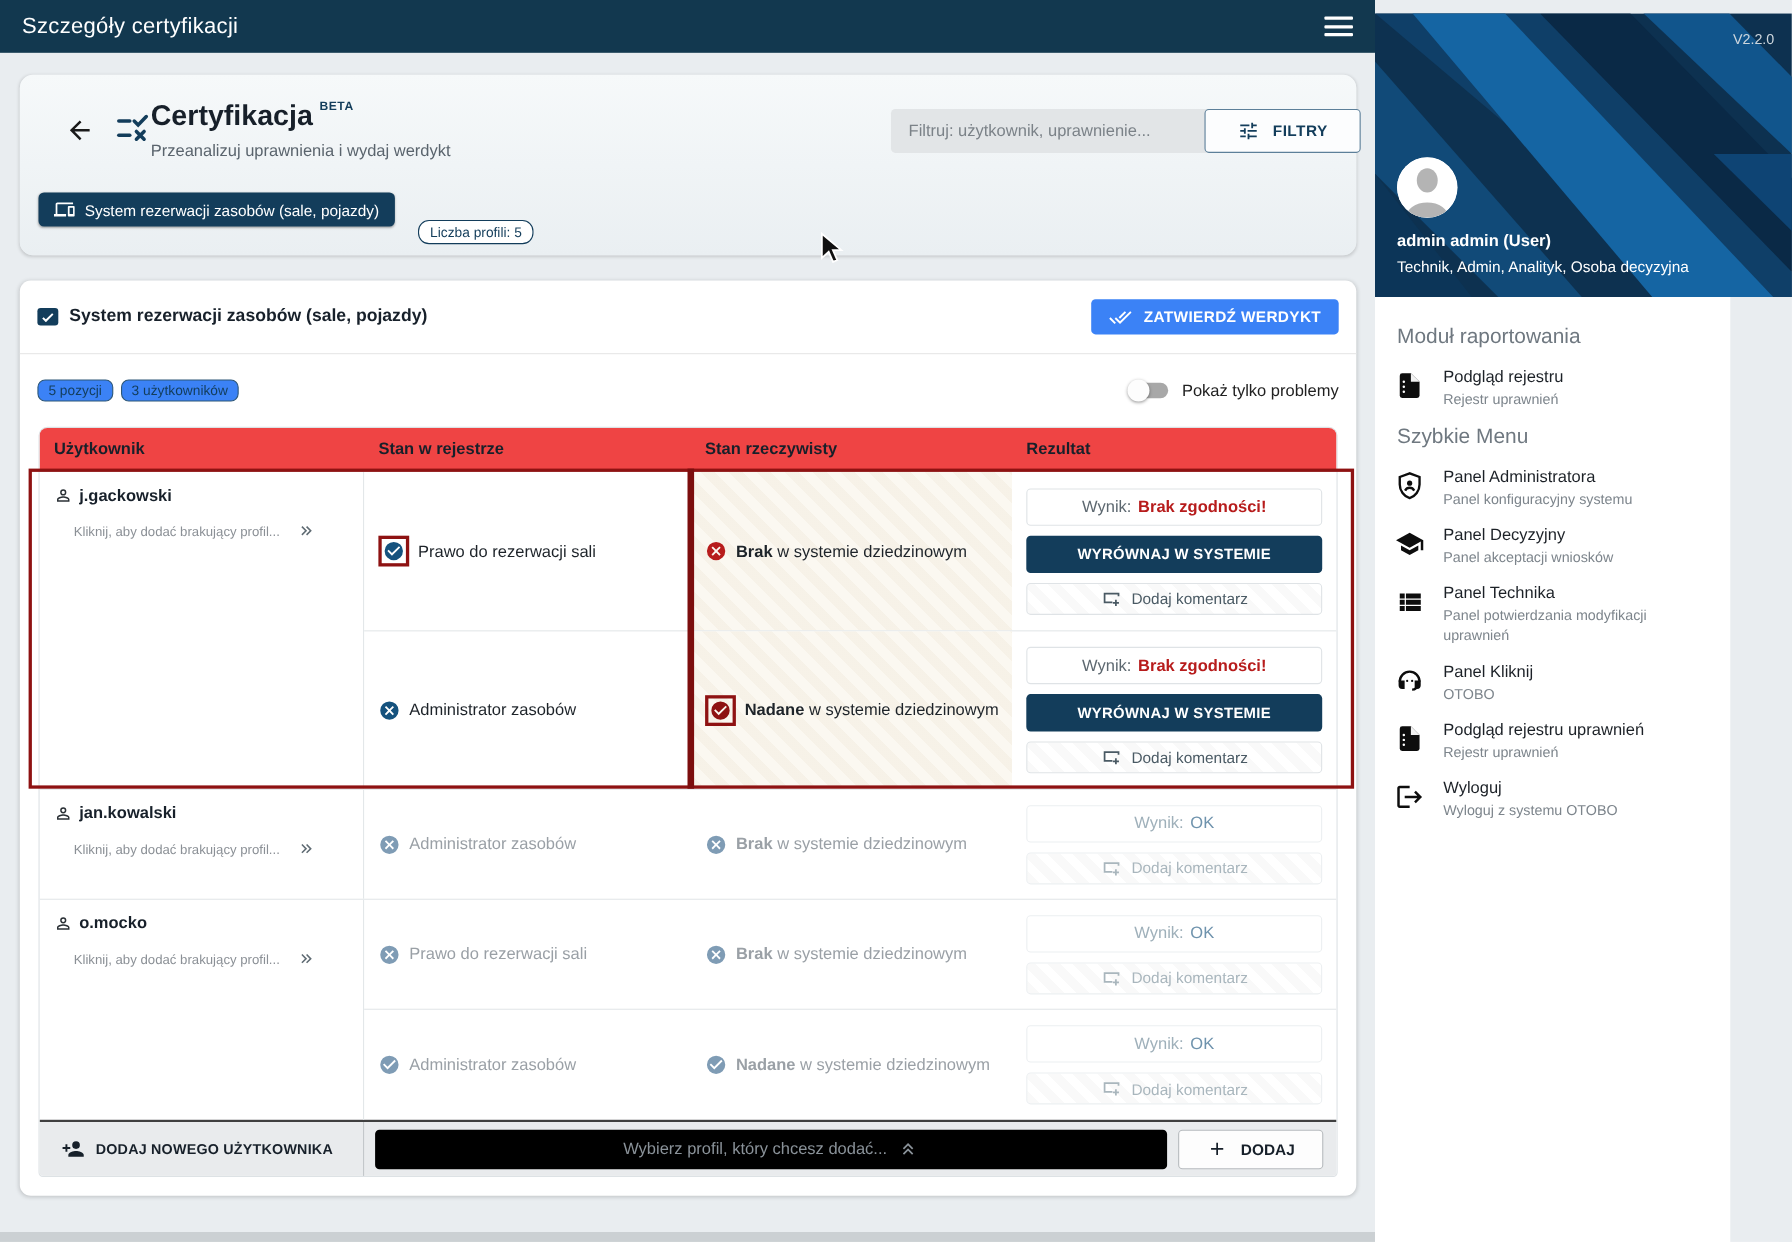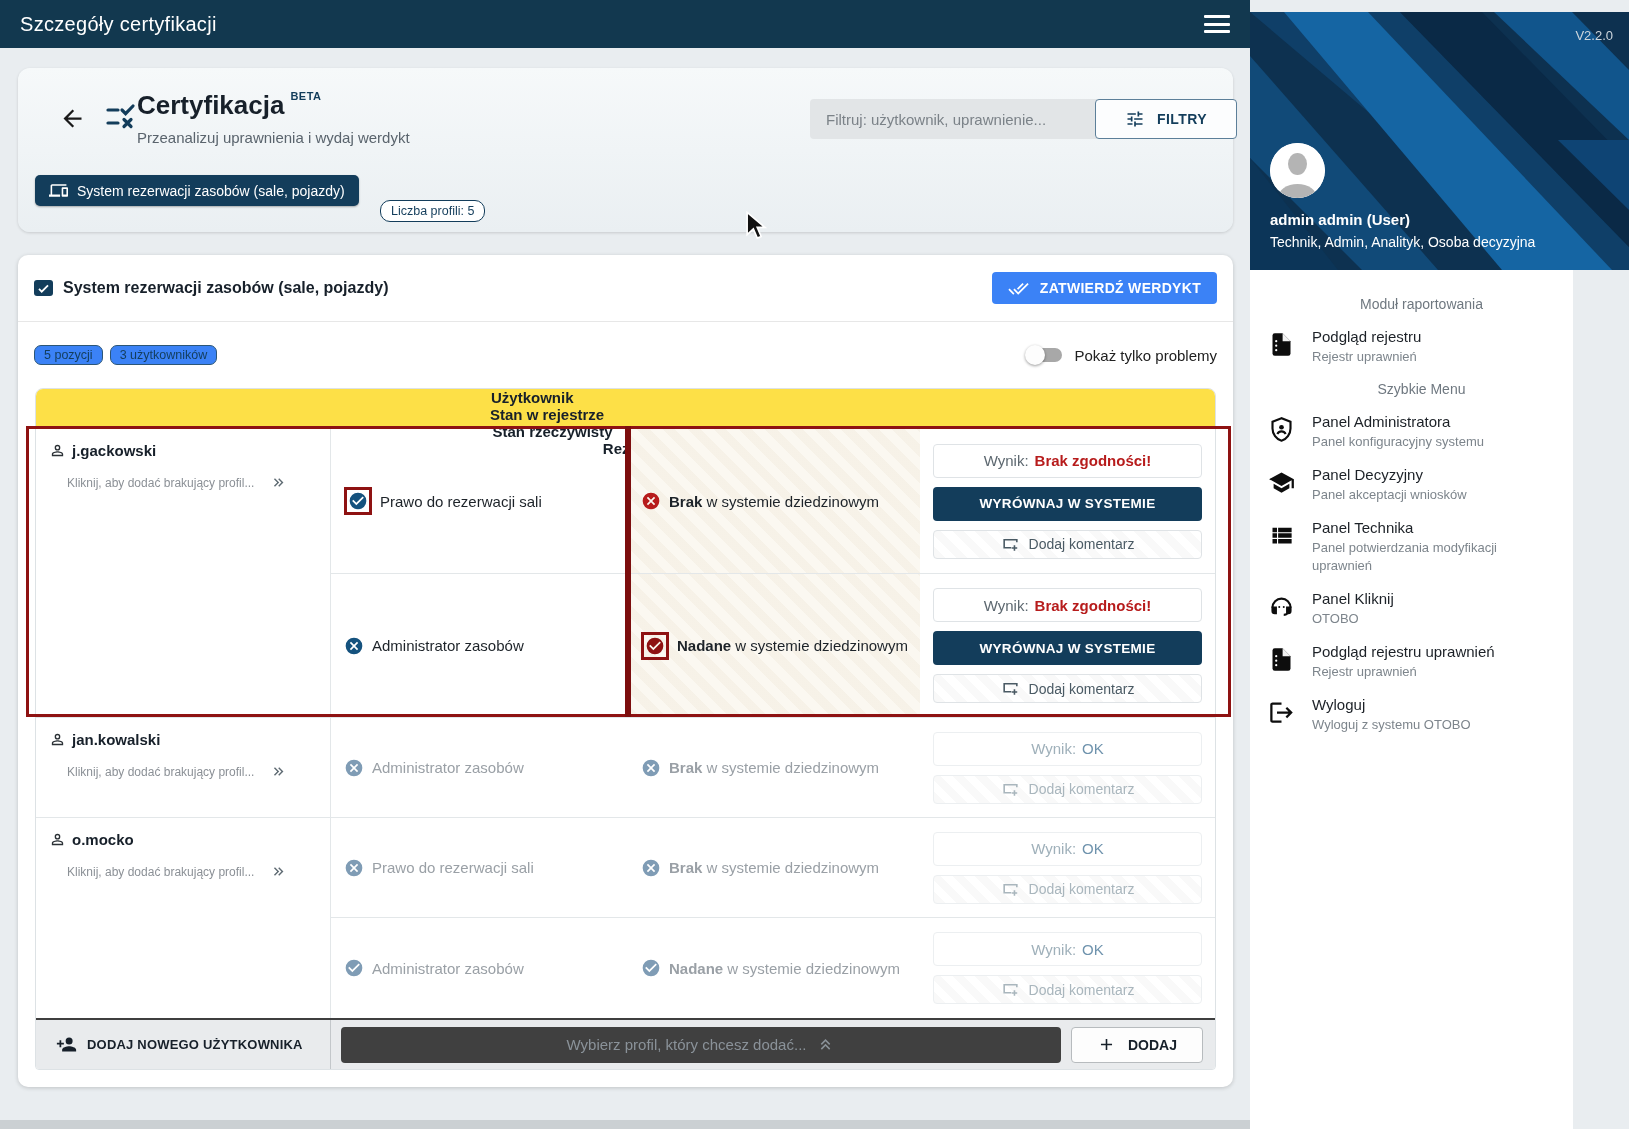--- a/index.html
+++ b/index.html
@@ -53,21 +53,21 @@
   .count-chip { border:1.4px solid #2c5677; color:#133d5b; border-radius:7px; font-size:12.5px;
                 padding:2px 9px; margin-right:7px; background:#3b82f6; }
   .toggle-zone { margin-left:auto; display:flex; align-items:center; gap:12px; }
   .toggle { position:relative; width:34px; height:14px; background:#a8a8a8; border-radius:7px; }
   .toggle-knob { position:absolute; left:-3px; top:-3px; width:20px; height:20px; border-radius:50%;
                  background:#fdfdfd; box-shadow:0 1px 3px rgba(0,0,0,.4); }
   .toggle-label { font-size:15px; color:#212121; }
 
   
   .table-wrap { margin:0 17px; border:1px solid #dde2e5; border-radius:8px 8px 4px 4px; overflow:hidden; }
-  .thead { display:flex; height:39px; align-items:center; border-bottom:1px solid #dde2e5; background:#fde047;flex-direction:column; }
+  .thead { display:flex; height:39px; align-items:center; border-bottom:1px solid #dde2e5; background:#ef4444; }
   .th { font-size:15px; font-weight:bold; color:#17202a; padding-left:13px; }
   .col-user { width:295px; } .col-reg { width:297px; } .col-act { width:292px; } .col-res { flex:1; }
   .group { display:flex; border-top:1px solid #e3e7e9; }
   .group:first-of-type { border-top:none; }
   .ucell { width:295px; border-right:1px solid #e3e7e9; padding:13px 10px 0 13px; }
   .uname { display:flex; align-items:center; gap:6px; font-size:15px; font-weight:bold; color:#17202a; }
   .uhint { margin-top:15px; padding-left:18px; font-size:12px; color:#8b9096; display:flex; align-items:center; gap:16px; }
   .subrows { flex:1; display:flex; flex-direction:column; }
   .subrow { display:flex; border-top:1px solid #e3e7e9; }
   .subrow:first-child { border-top:none; }
@@ -90,36 +90,36 @@
                 justify-content:center; gap:9px; font-size:14px; color:#4a5a64; background:#fff;
                 background-image:repeating-linear-gradient(45deg, rgba(0,0,0,.022) 0 8px, rgba(0,0,0,0) 8px 16px); }
   .muted-box { border-color:#eceff1; }
   .muted-box .respfx { color:#9fb0ba; }
   .commentbtn.muted { color:#a9b6bd; border-color:#eceff1; }
 
   
   .tfoot { display:flex; align-items:center; height:51px; background:#e9ebed; border-top:2px solid #3f3f3f; }
   .foot-left { width:295px; height:100%; border-right:1px solid #c3c7ca; display:flex; align-items:center;
                gap:10px; padding-left:20px; font-size:13px; font-weight:bold; color:#17202a; letter-spacing:.2px; }
-  .foot-select { flex:1; margin:0 10px; height:36px; background:#404040; border-radius:4px; display:flex;
+  .foot-select { flex:1; margin:0 10px; height:36px; background:#000000; border-radius:4px; display:flex;
                  align-items:center; justify-content:center; gap:10px; font-size:15px; color:#8a9299; }
   .foot-add { width:132px; height:36px; margin-right:12px; background:#fdfdfd; border:1px solid #b7bbbe;
               border-radius:4px; display:flex; align-items:center; justify-content:center; gap:12px;
               font-size:14px; font-weight:bold; color:#17202a; }
 
   
   .sidebar { position:absolute; left:1250px; top:12px; width:323px; height:1129px; background:#fff; z-index:6; }
   .hero { position:relative; width:379px; height:258px; overflow:hidden; }
   .hero svg.pattern { position:absolute; left:0; top:0; }
   .version { position:absolute; right:16px; top:16px; color:#cdd6dd; font-size:13px; }
   .avatar { position:absolute; left:20px; top:131px; width:55px; height:55px; border-radius:50%; background:#fff; overflow:hidden; }
   .hero-name { position:absolute; left:20px; top:199px; color:#fff; font-size:15px; font-weight:bold; }
   .hero-roles { position:absolute; left:20px; top:222px; color:#fff; font-size:14px; }
   .menu { padding-top:18px; }
-  .menu-header { font-size:14px; color:#6f7880; margin:8px 0 16px 20px;text-align:center; }
+  .menu-header { font-size:19px; color:#6f7880; margin:8px 0 16px 20px; }
   .menu-item { display:flex; margin-bottom:14px; }
   .mi-icon { width:62px; display:flex; justify-content:center; padding-top:3px; color:#111; }
   .mi-text { flex:1; padding-right:14px; }
   .mi-title { font-size:15px; color:#1c2127; margin-bottom:3px; }
   .mi-sub { font-size:13px; color:#7d858c; line-height:1.45; }
 
   
   .ann { position:absolute; z-index:40; pointer-events:none; }
   .ann-rect { left:26px; top:426px; width:1205px; height:291px; border:3px solid #8e1212; }
   .ann-vline { left:625px; top:426px; width:6px; height:291px; background:#7c0e0e; }

